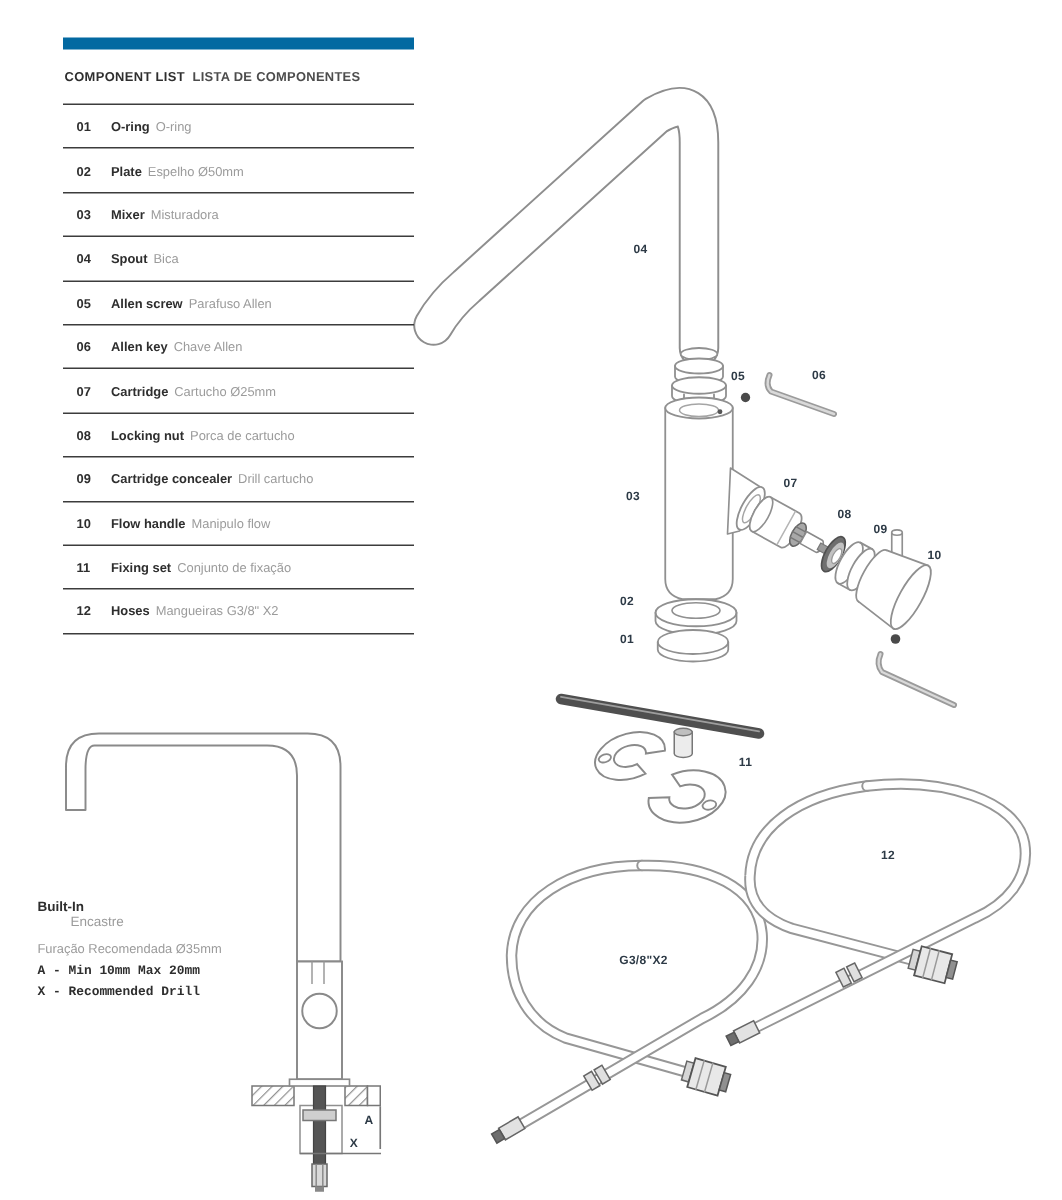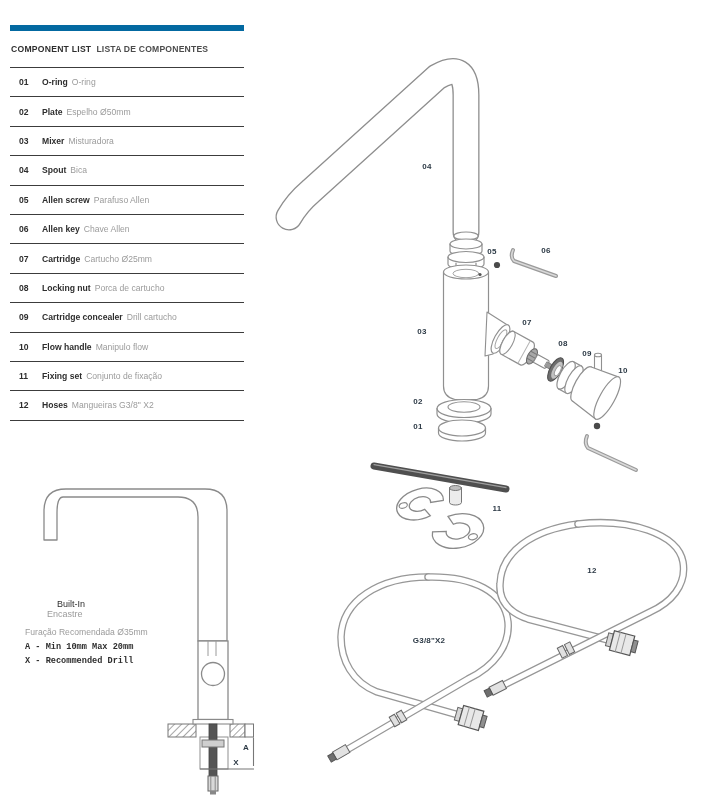--- a/index.html
+++ b/index.html
@@ -1,38 +1,38 @@
 <!DOCTYPE html>
 <html><head>
 <meta charset="utf-8">
 <style>
   html,body{margin:0;padding:0;background:#fff;}
   .page{position:relative;width:708px;height:800px;background:#fff;overflow:hidden;
         font-family:"Liberation Sans",sans-serif;}
   svg{position:absolute;left:0;top:0;}
 
   
-  .clist{position:absolute;left:10px;top:25px;width:234px;border-top:6px solid #0369a1;}
+  .clist{position:absolute;left:42px;top:25px;width:234px;border-top:8px solid #0369a1;}
   .chead{display:flex;align-items:center;gap:5px;height:36px;border-bottom:1.6px solid #3c3c3c;
          padding-left:1px;}
   .chead .en{font-size:8.6px;font-weight:700;color:#2e2e2e;letter-spacing:.25px;}
   .chead .pt{font-size:8.6px;font-weight:700;color:#4c4c4c;letter-spacing:.2px;}
   .crow{display:flex;align-items:center;height:28.4px;border-bottom:1.4px solid #3c3c3c;
         padding-left:9px;font-size:8.6px;}
   .cnum{width:23px;font-weight:700;color:#2e2e2e;}
   .cen{font-weight:700;color:#2e2e2e;margin-right:4px;white-space:nowrap;}
   .cpt{color:#9b9b9b;white-space:nowrap;}
 
   
   .dlabel{position:absolute;transform:translate(-50%,-50%);font-size:8px;font-weight:700;
           color:#2d3a46;letter-spacing:.2px;white-space:nowrap;}
 
   
   .bi{position:absolute;white-space:nowrap;}
-  .bi .t1{font-size:9px;font-weight:400;color:#2e2e2e;margin-left:32px;}
+  .bi .t1{font-size:9px;font-weight:700;color:#2e2e2e;}
   .bi .t2{font-size:9px;color:#9b9b9b;margin-left:22px;}
   .bdim{position:absolute;font-size:8.6px;white-space:nowrap;}
   .bold{font-weight:700;color:#2e2e2e;font-family:Liberation Mono, monospace;}
   .muted{color:#9b9b9b;}
 </style>
 </head>
 <body>
 
 <div class="page">
 

